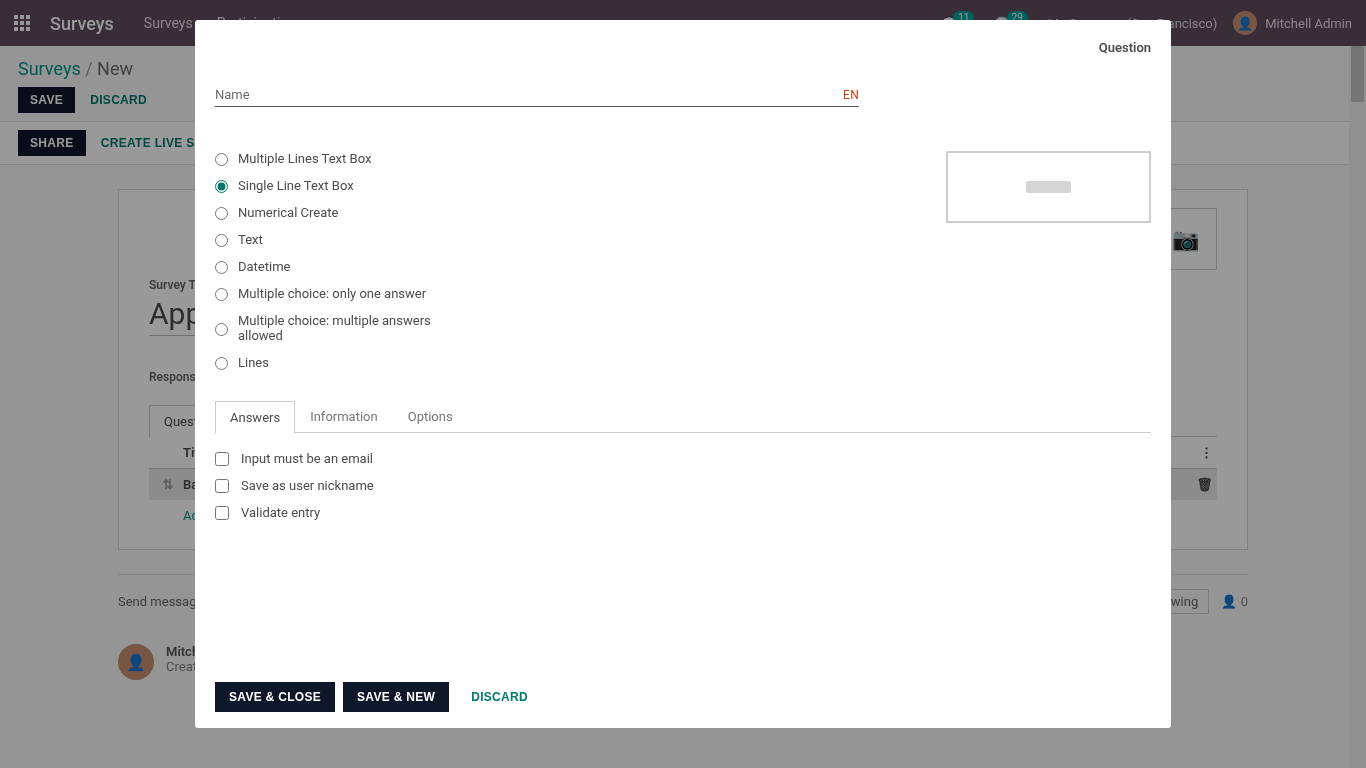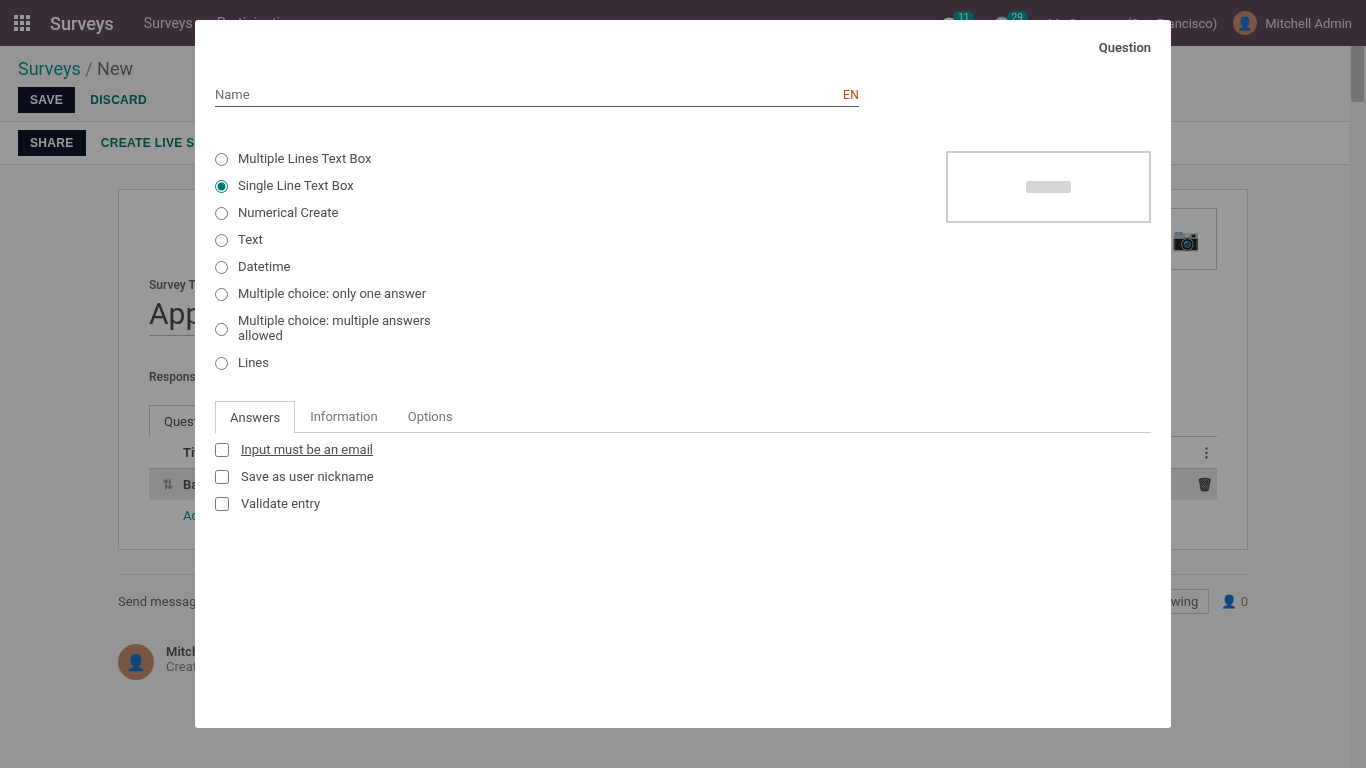--- a/index.html
+++ b/index.html
@@ -62,21 +62,21 @@
 .qtype-options { flex:0 0 240px; }
 .radio-row { display:flex; align-items:center; margin-bottom:12px; font-size:13px; color:#4c4c4c; }
 .radio-row input { margin-right:10px; margin-top:2px; accent-color:#00796b; }
 .preview-box { margin-left:auto; width:205px; height:72px; border:2px solid #cdcdcd; display:flex; align-items:center; justify-content:center; }
 .preview-inner { width:45px; height:12px; background:#d5d5d5; border-radius:2px; }
 .mtabset { display:flex; margin-top:18px; }
 .mtab { padding:8px 14px; font-size:13px; color:#777; border:1px solid transparent; cursor:pointer; }
 .mtab.active { border:1px solid #ccc; border-bottom-color:#fff; color:#4c4c4c; position:relative; top:1px; background:#fff; }
 .mtabline { border-bottom:1px solid #ccc; margin-top:-1px; }
 .check-row { display:flex; align-items:center; margin-top:12px; font-size:13px; color:#4c4c4c; }
-.check-row:first-of-type { margin-top:9px;text-decoration:underline; }
+.check-row:first-of-type { margin-top:18px; }
 .check-row input { margin-right:12px; width:14px; height:14px; }
 .modal-foot { padding:16px 20px; display:flex; align-items:center; }
 .modal-foot .btn { margin-right:8px; padding:8px 14px; font-size:12px; font-weight:600; }
 
 .track { position:absolute; right:0; top:46px; bottom:0; width:17px; background:#f1f1f1; }
 .track .thumb { position:absolute; left:2px; right:2px; top:0; height:56px; background:#c1c1c1; border-radius:2px; }
 </style>
 </head>
 <body>
 
@@ -242,14 +242,19 @@
         </label>
       <label class="check-row">
           <input type="checkbox" style="">
           <span>Save as user nickname</span>
         </label>
       <label class="check-row">
           <input type="checkbox" style="">
           <span>Validate entry</span>
         </label>
     </div>
+    <div class="modal-foot">
+      <button class="btn btn-teal">SAVE &amp; CLOSE</button>
+      <button class="btn btn-teal">SAVE &amp; NEW</button>
+      <button class="btn btn-link">DISCARD</button>
+    </div>
   </div>
 </div>
 
 </body></html>

